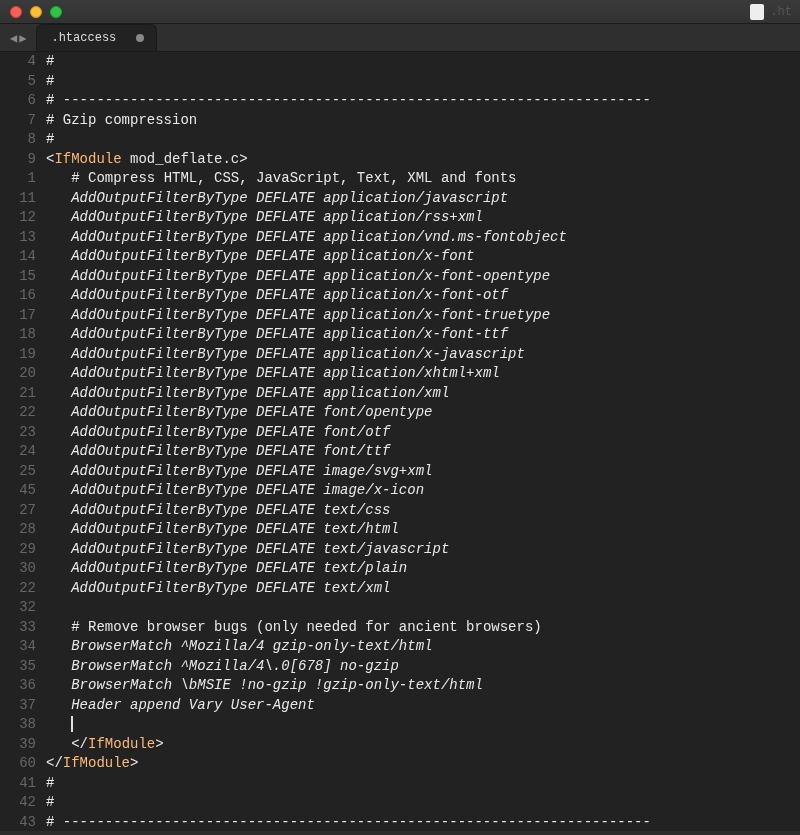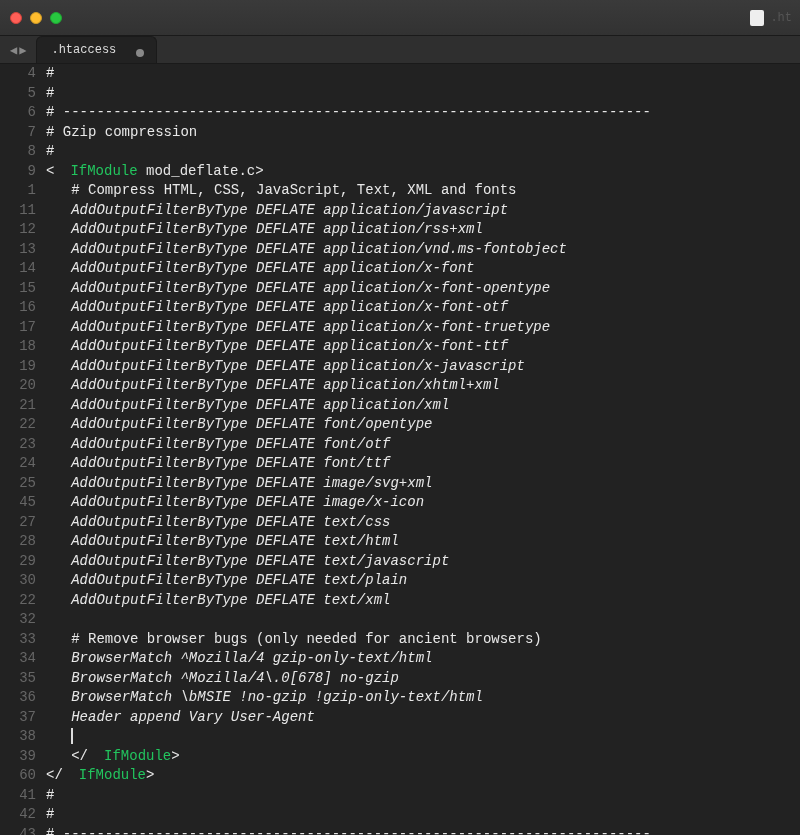--- a/index.html
+++ b/index.html
@@ -5,21 +5,21 @@
 * { margin: 0; padding: 0; box-sizing: border-box; }
 body {
   width: 800px;
   height: 835px;
   background: #2b2b2b;
   font-family: Menlo, Monaco, "Courier New", monospace;
   font-size: 14px;
   overflow: hidden;
 }
 .titlebar {
-  height: 36px;
+  height: 24px;
   background: linear-gradient(#3a3a3a, #323232);
   display: flex;
   align-items: center;
   padding: 0 10px;
   border-bottom: 1px solid #1a1a1a;
   position: relative;
 }
 .traffic-lights {
   display: flex;
   gap: 8px;
@@ -59,21 +59,21 @@
 }
 .chev { font-size: 12px; line-height: 1; }
 .tab {
   background: #222;
   border-top-left-radius: 6px;
   border-top-right-radius: 6px;
   padding: 6px 40px 6px 14px;
   color: #ddd;
   font-size: 12px;
   display: flex;
-  align-items: flex-end;
+  align-items: center;
   gap: 12px;
   position: relative;
   border: 1px solid #1a1a1a;
   border-bottom: none;
 }
 .tab-dot {
   position: absolute;
   right: 12px;
   width: 8px; height: 8px;
   border-radius: 50%;
@@ -102,21 +102,21 @@
   padding-right: 8px;
   white-space: pre;
   color: #e8e8e8;
 }
 .code .line {
   height: 19.5px;
   line-height: 19.5px;
 }
 .c-comment { color: #e8e8e8; }
 .c-angle { color: #e8e8e8; }
-.c-tag { color: #22c55e; margin-left: 16px; }
+.c-tag { color: #fdba74; }
 .c-attr { color: #e5e5e5; }
 .c-plain { color: #e8e8e8; font-style: italic; }
 .cursor {
   display: inline-block;
   width: 1.5px; height: 16px;
   background: #ddd;
   vertical-align: middle;
 }
 </style>
 </head>

